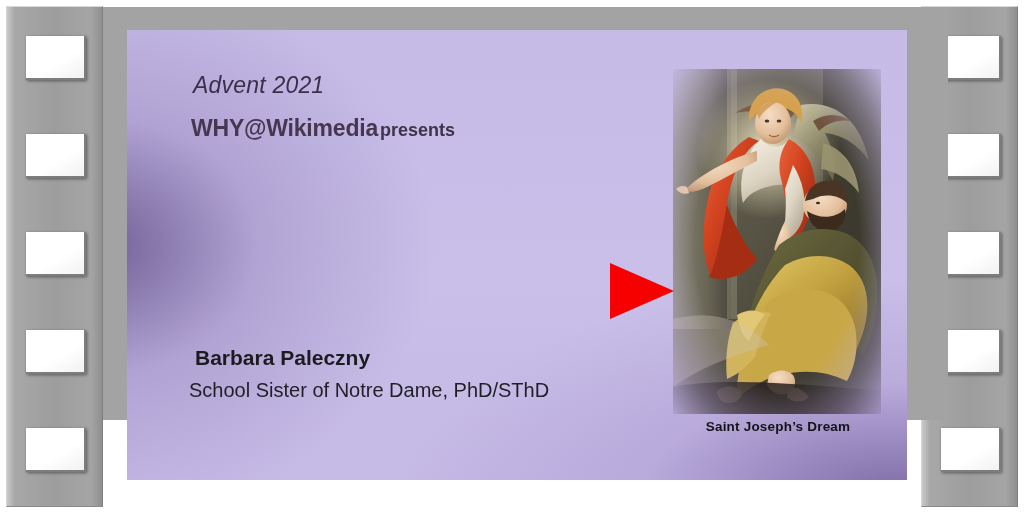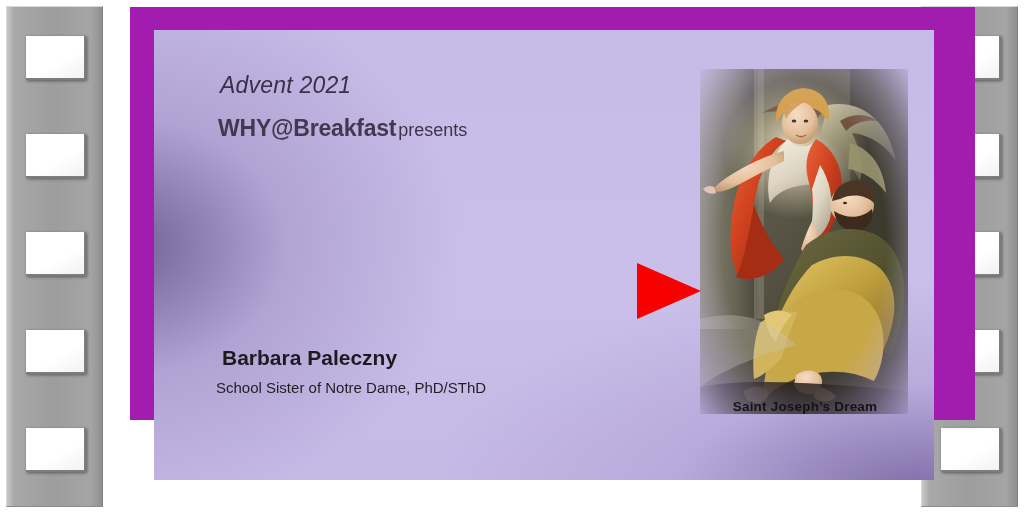--- a/index.html
+++ b/index.html
@@ -51,22 +51,21 @@
     box-sizing: border-box;
   }
 
   
   #video-frame {
     position: absolute;
     left: 103px;
     top: 7px;
     width: 845px;
     height: 413px;
-    background: #a21caf;
-    margin-left: 27px;
+    background: #a3a3a3;
   }
 
   
   #slide {
     position: absolute;
     left: 24px;
     top: 23px;
     width: 780px;
     height: 450px;
     background:
@@ -95,21 +94,21 @@
     white-space: nowrap;
   }
   #presents-line .brand {
     font-size: 23px;
     font-weight: bold;
     color: #44374f;
     letter-spacing: -0.2px;
   }
   #presents-line .presents {
     font-size: 18px;
-    font-weight: normal;
+    font-weight: bold;
     color: #3f3349;
     margin-left: 2px;
   }
 
   #slide-title {
     position: absolute;
     left: 66px;
     top: 180px;
     font-size: 27px;
     font-weight: bold;
@@ -126,21 +125,21 @@
     font-size: 21px;
     font-weight: bold;
     color: #1c1c20;
     white-space: nowrap;
     text-align: right;
   }
   #author-title {
     position: absolute;
     left: 62px;
     top: 349px;
-    font-size: 15px;
+    font-size: 20px;
     font-weight: normal;
     color: #1f1f24;
     white-space: nowrap;
     text-align: right;
   }
 
   
   #painting-wrap {
     position: absolute;
     left: 546px;
@@ -153,21 +152,21 @@
     inset: 0;
     overflow: hidden;
     -webkit-mask-image: radial-gradient(ellipse 72% 74% at 50% 50%, #000 55%, rgba(0,0,0,0.55) 78%, rgba(0,0,0,0) 100%);
     mask-image: radial-gradient(ellipse 72% 74% at 50% 50%, #000 55%, rgba(0,0,0,0.55) 78%, rgba(0,0,0,0) 100%);
   }
   #painting svg { display: block; width: 100%; height: 100%; }
 
   #painting-caption {
     position: absolute;
     left: 520px;
-    top: 368px;
+    top: 388px;
     width: 262px;
     text-align: center;
     color: #141418;
   }
   #painting-caption .cap1,
   #painting-caption .cap2 {
     font-size: 13.5px;
     font-weight: bold;
     line-height: 17px;
     letter-spacing: 0.2px;
@@ -211,21 +210,21 @@
     <div class="sprocket" style="top:421px"></div>
   </div>
 
   <div id="video-frame">
 
     <div id="slide">
 
       <div id="advent-line">Advent 2021</div>
 
       <div id="presents-line">
-        <span class="brand">WHY@Breakfast</span><span class="presents">presents</span>
+        <span class="brand">WHY@Wikimedia</span><span class="presents">presents</span>
       </div>
 
 
       <div id="author-name">Barbara Paleczny</div>
       <div id="author-title">School Sister of Notre Dame, PhD/SThD</div>
 
       <div id="painting-wrap">
         <div id="painting">
           <svg viewBox="0 0 208 345" preserveAspectRatio="none" aria-hidden="true">
             <defs>

